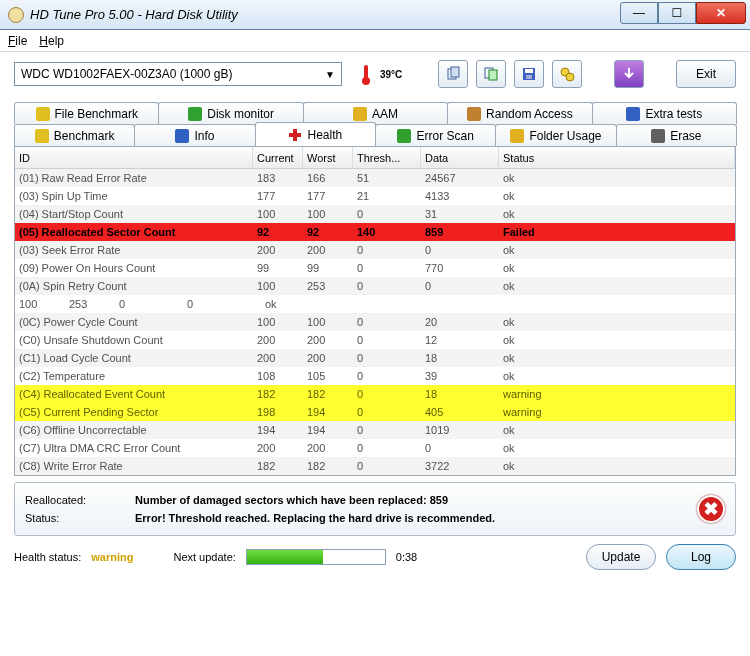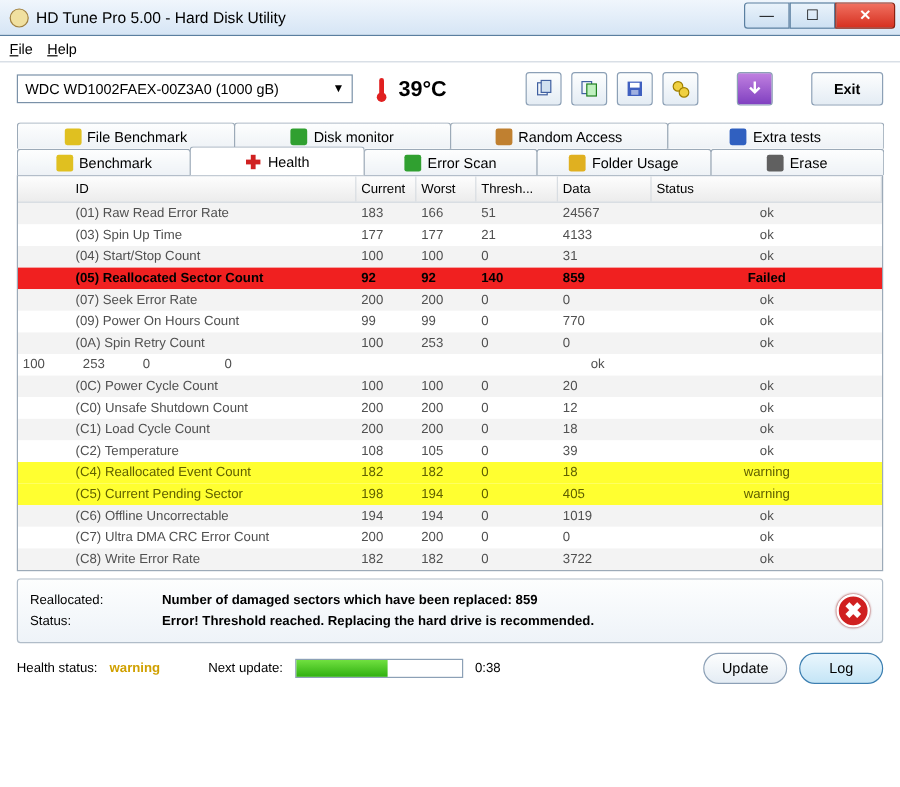--- a/index.html
+++ b/index.html
@@ -1,47 +1,47 @@
 <!DOCTYPE html>
 <html><head>
 <meta charset="utf-8">
 <style>
 * { box-sizing: border-box; margin: 0; padding: 0; }
 body { font-family: "Segoe UI", Tahoma, Arial, sans-serif; font-size: 12px; background: #fff; width: 750px; height: 656px; overflow: hidden; }
 .titlebar { height: 30px; background: linear-gradient(#f0f6fc,#d6e5f5); border-bottom: 1px solid #5a7fa0; display: flex; align-items: center; padding-left: 8px; }
 .titlebar .appicon { width:16px;height:16px;background:#f0e0a0;border:1px solid #a08040;border-radius:8px;margin-right:6px;}
-.titlebar .title { flex:1; font-size:13px; color:#000;}
+.titlebar .title { flex:1; font-size:13px; color:#000;font-style:italic;}
 .winbtns { display:flex; height:100%; }
 .winbtn { width:38px;height:22px;display:flex;align-items:center;justify-content:center;border:1px solid #5a7fa0;background:linear-gradient(#eaf3fb,#cde0f2);margin-top:2px;}
 .winbtn.close { width:50px;background:linear-gradient(#f07060,#d63020);color:#fff;font-weight:bold;border-color:#8a2010;margin-right:4px;border-radius:0 3px 3px 0;}
 .winbtn.min { border-radius:3px 0 0 3px;}
 .menubar { height:22px; display:flex; align-items:center; padding:0 8px; gap:12px; border-bottom:1px solid #d0d8e0;}
 .menuitem { font-size:12px; }
 .menuitem u { text-decoration:underline; }
 .toolbar1 { height:44px; display:flex; align-items:center; padding:0 14px; gap:8px;}
-.dropdown { width:280px;height:24px;border:1px solid #7a91a8;background:#fff;display:flex;align-items:center;padding:0 6px;font-size:12px;justify-content:space-between;}
+.dropdown { width:328px;height:24px;border:1px solid #7a91a8;background:#fff;display:flex;align-items:center;padding:0 6px;font-size:12px;justify-content:space-between;}
 .dropdown .chev { font-size:10px;}
 .thermo { display:flex;align-items:center;gap:8px;margin-left:10px;}
 .thermo-icon { width:12px;height:22px;position:relative;}
 .thermo-icon::before{content:"";position:absolute;bottom:0;left:2px;width:8px;height:8px;border-radius:50%;background:#e02020;}
 .thermo-icon::after{content:"";position:absolute;bottom:6px;left:4px;width:4px;height:14px;background:#e02020;border-radius:2px;}
-.temp { font-weight:bold; font-size:18px;}
+.temp { font-weight:bold; font-size:10px;}
 .toolbar1 .spacer { flex:1;}
 .sqbtn { width:30px;height:28px;border:1px solid #8ca0b6;background:linear-gradient(#fdfefe,#e4ecf4);display:flex;align-items:center;justify-content:center;border-radius:3px;}
 .sqbtn svg{width:16px;height:16px;}
-.exitbtn { width:60px;height:28px;border:1px solid #8ca0b6;background:linear-gradient(#fdfefe,#e4ecf4);border-radius:3px;font-size:12px;font-weight:bold;}
+.exitbtn { width:60px;height:28px;border:1px solid #8ca0b6;background:linear-gradient(#fdfefe,#e4ecf4);border-radius:3px;font-size:12px;}
 .tabs { padding:6px 14px 0 14px;}
 .tabrow { display:flex;}
 .tab { flex:1;height:22px;border:1px solid #9caab8;border-bottom:none;background:linear-gradient(#fdfefe,#eef2f6);display:flex;align-items:center;justify-content:center;gap:5px;font-size:12px;border-radius:3px 3px 0 0;margin-right:-1px;}
 .tab.active { background:#fff;font-weight:normal;position:relative;z-index:2;height:24px;margin-top:-2px;}
 .tab .ticon { width:14px;height:14px;}
 .content { margin:0 14px;border:1px solid #9caab8;background:#fff;}
 .colhdr { display:flex;background:linear-gradient(#fdfdfd,#ececec);border-bottom:1px solid #c8d0d8;height:22px;align-items:center;font-size:11px;}
 .colhdr div { padding:0 4px;border-right:1px solid #d8dde2;height:100%;display:flex;align-items:center;}
-.c-id{width:238px;margin-left:44px;} .c-cur{width:50px;} .c-wor{width:50px;} .c-thr{width:68px;} .c-dat{width:78px;} .c-sta{flex:1;text-align:center;}
+.c-id{width:238px;} .c-cur{width:50px;} .c-wor{width:50px;} .c-thr{width:68px;} .c-dat{width:78px;} .c-sta{flex:1;}
 .tbody { }
 .row { display:flex;height:18px;align-items:center;font-size:11px;color:#505050;}
 .row:nth-child(odd){background:#f3f3f3;}
 .row:nth-child(even){background:#fff;}
 .row.failed{background:#f02020 !important;color:#000;font-weight:bold;}
 .row.warning{background:#ffff30 !important;color:#606000;}
 .row div{padding:0 4px;}
 .infopanel { margin:6px 14px 0 14px;border:1px solid #b0bcc8;background:linear-gradient(#fdfefe,#eef3f8);padding:8px 10px;display:flex;align-items:center;border-radius:3px;}
 .infopanel .labels{width:110px;font-size:11px;line-height:18px;}
 .infopanel .texts{flex:1;font-size:11px;line-height:18px;font-weight:bold;}
@@ -120,32 +120,40 @@
   <div class="tabrow" id="tabrow1">
       <div class="tab">
         <span class="ticon" style="background: rgb(224, 192, 32); border-radius: 2px;"></span>
         <span>File Benchmark</span>
       </div>
       <div class="tab">
         <span class="ticon" style="background: rgb(48, 160, 48); border-radius: 2px;"></span>
         <span>Disk monitor</span>
       </div>
       <div class="tab">
+        <span class="ticon" style="background: rgb(224, 176, 32); border-radius: 2px;"></span>
+        <span>AAM</span>
+      </div>
+      <div class="tab">
         <span class="ticon" style="background: rgb(192, 128, 48); border-radius: 2px;"></span>
         <span>Random Access</span>
       </div>
       <div class="tab">
         <span class="ticon" style="background: rgb(48, 96, 192); border-radius: 2px;"></span>
         <span>Extra tests</span>
       </div>
     </div>
   <div class="tabrow" id="tabrow2">
       <div class="tab">
         <span class="ticon" style="background: rgb(224, 192, 32); border-radius: 2px;"></span>
         <span>Benchmark</span>
+      </div>
+      <div class="tab">
+        <span class="ticon" style="background: rgb(48, 96, 192); border-radius: 2px;"></span>
+        <span>Info</span>
       </div>
       <div class="tab active">
         <span class="ticon" style="background: none; border-radius: 2px;"><svg viewBox="0 0 14 14">
             <rect x="5" y="1" width="4" height="12" fill="#d02020"></rect>
             <rect x="1" y="5" width="12" height="4" fill="#d02020"></rect>
           </svg></span>
         <span>Health</span>
       </div>
       <div class="tab">
         <span class="ticon" style="background: rgb(48, 160, 48); border-radius: 2px;"></span>
@@ -198,21 +206,21 @@
       </div>
       <div class="row failed">
         <div class="c-id">(05) Reallocated Sector Count</div>
         <div class="c-cur">92</div>
         <div class="c-wor">92</div>
         <div class="c-thr">140</div>
         <div class="c-dat">859</div>
         <div class="c-sta">Failed</div>
       </div>
       <div class="row ">
-        <div class="c-id">(07) Seek Error Rate</div>
+        <div class="c-id">(03) Seek Error Rate</div>
         <div class="c-cur">200</div>
         <div class="c-wor">200</div>
         <div class="c-thr">0</div>
         <div class="c-dat">0</div>
         <div class="c-sta">ok</div>
       </div>
       <div class="row ">
         <div class="c-id">(09) Power On Hours Count</div>
         <div class="c-cur">99</div>
         <div class="c-wor">99</div>

